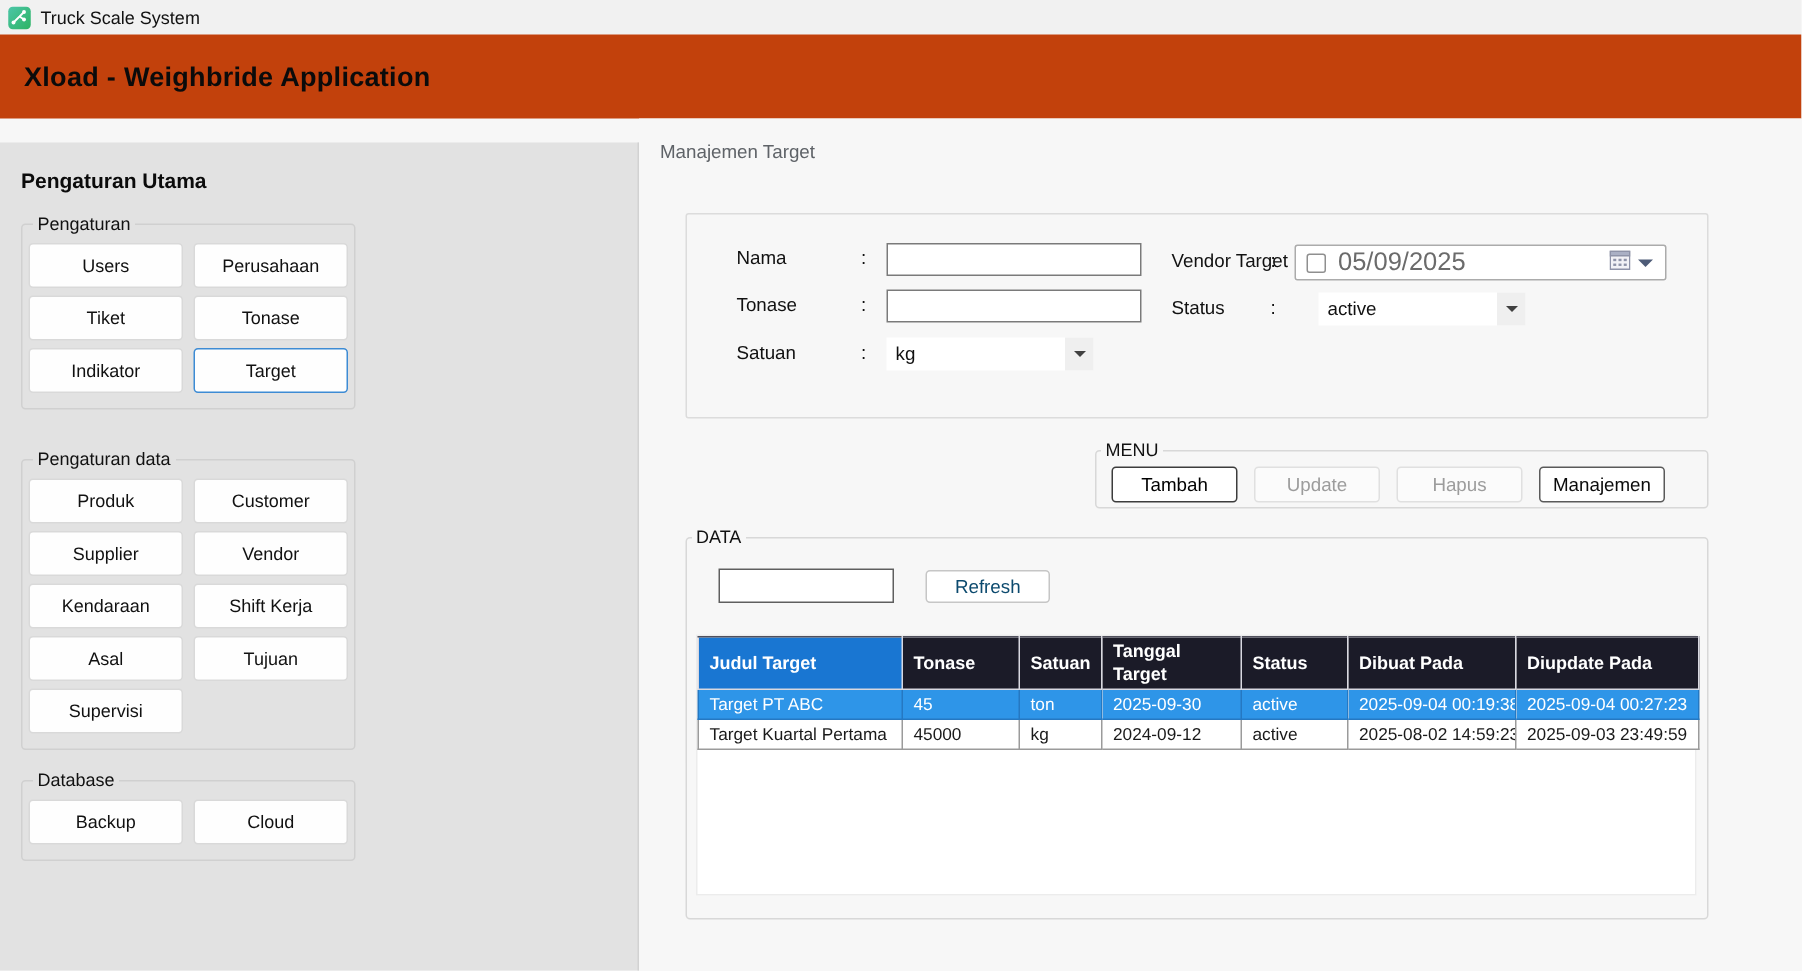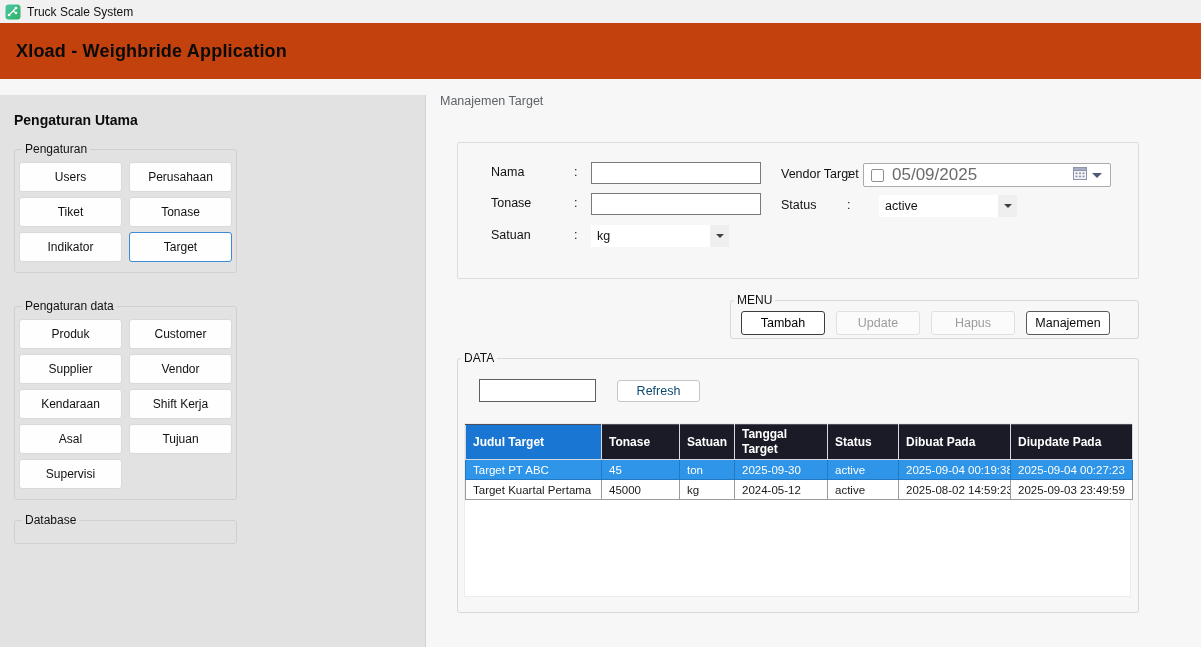--- a/index.html
+++ b/index.html
@@ -279,20 +279,24 @@
         <button class="side-btn">Kendaraan</button>
         <button class="side-btn">Shift Kerja</button>
         <button class="side-btn">Asal</button>
         <button class="side-btn">Tujuan</button>
         <button class="side-btn">Supervisi</button>
       </div>
     </fieldset>
 
     <fieldset class="group-gap2">
       <legend>Database</legend>
+      <div class="btn-grid">
+        <button class="side-btn">Backup</button>
+        <button class="side-btn">Cloud</button>
+      </div>
     </fieldset>
   </div>
 
   <div class="main">
     <div class="main-title">Manajemen Target</div>
 
     <div class="form-box">
       <span class="fld-label" style="left:33px; top:22px;">Nama</span>
       <span class="fld-colon" style="left:116px; top:22px;">:</span>
       <input class="txt-input" style="left: 133px; top: 19px;" type="text" value="">
@@ -386,21 +390,21 @@
               <td>ton</td>
               <td>2025-09-30</td>
               <td>active</td>
               <td>2025-09-04 00:19:38</td>
               <td>2025-09-04 00:27:23</td>
             </tr>
             <tr>
               <td>Target Kuartal Pertama</td>
               <td>45000</td>
               <td>kg</td>
-              <td>2024-05-12</td>
+              <td>2024-09-12</td>
               <td>active</td>
               <td>2025-08-02 14:59:23</td>
               <td>2025-09-03 23:49:59</td>
             </tr>
           </tbody>
         </table>
       </div>
     </fieldset>
   </div>
 </div>

